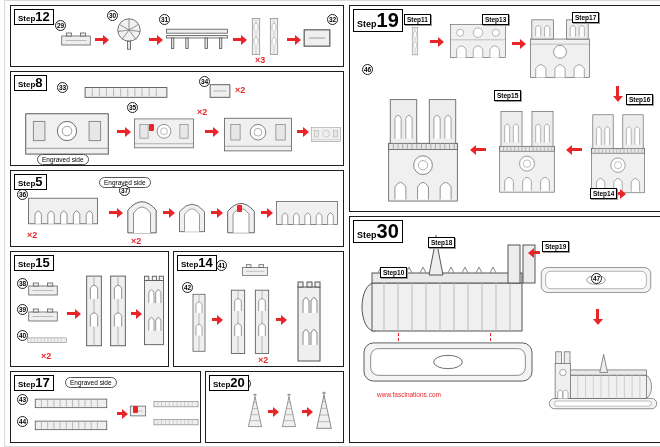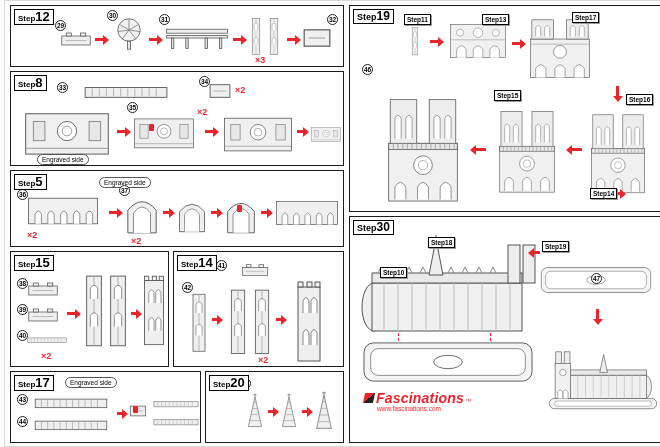--- a/index.html
+++ b/index.html
@@ -4,21 +4,21 @@
 <style>
   *{box-sizing:border-box;margin:0;padding:0}
   html,body{width:660px;height:447px;background:#fff;font-family:"Liberation Sans",sans-serif}
   .page{position:absolute;left:4px;top:0;width:660px;height:447px;background:#fdfdfd;overflow:hidden;border:1px solid #d8d8d8}
   .abs{position:absolute}
   .panel{position:absolute;background:#fff;border:1.5px solid #1c1c1c}
   .step-label{border:1.5px solid #000;background:#fff;padding:0 3px 1px 3px;display:flex;align-items:baseline;line-height:1;font-weight:bold;z-index:5}
   .step-label .pfx{font-size:8px}
   .step-label .num{font-size:13px}
   .step-label.big .pfx{font-size:9px}
-  .step-label.big .num{font-size:12px}
+  .step-label.big .num{font-size:20px}
   .part-badge{width:11px;height:11px;border:1px solid #222;border-radius:50%;background:#fff;font-size:6.5px;font-weight:bold;display:flex;align-items:center;justify-content:center;z-index:4}
   .mini-badge{border:1px solid #000;background:#fff;font-size:6.5px;font-weight:bold;line-height:9px;padding:0 2px;white-space:nowrap;z-index:6;box-shadow:1px 1px 0 #9a9a9a}
   .mult{color:#e8262a;font-weight:bold;font-size:9px;line-height:1;z-index:4}
   .engraved{border:1px solid #555;border-radius:7px;background:#fff;font-size:6.5px;line-height:9px;padding:0 4px;white-space:nowrap;z-index:4}
   .arrow{background:#e8262a;height:3px;z-index:3}
   .arrow::after{content:"";position:absolute;right:-6px;top:-3.5px;border-top:5px solid transparent;border-bottom:5px solid transparent;border-left:6px solid #e8262a}
   .arrow-l{background:#e8262a;height:3px;z-index:3}
   .arrow-l::before{content:"";position:absolute;left:-6px;top:-3.5px;border-top:5px solid transparent;border-bottom:5px solid transparent;border-right:6px solid #e8262a}
   .arrow-d{background:#e8262a;width:3px;z-index:3}
   .arrow-d::after{content:"";position:absolute;bottom:-6px;left:-3.5px;border-left:5px solid transparent;border-right:5px solid transparent;border-top:6px solid #e8262a}
@@ -429,22 +429,17 @@
       </svg>
     <svg class="part abs" style="left:190px;top:40px" width="112" height="46" viewBox="0 0 180 44">
         <use href="#g-base"></use>
       </svg>
     <div class="part-badge abs" style="left:241px;top:56px">47</div>
     <div class="arrow-d abs" style="left:246px;top:92px;height:10px"></div>
     <svg class="part abs" style="left:198px;top:106px" width="110" height="112" viewBox="0 0 170 100">
         <use href="#g-complete"></use>
       </svg>
     <div class="logo abs" style="left:14px;top:174px">
-      <div class="brandrow">
-        <span class="mark"></span>
-        <span class="brand">Fascinations</span>
-        <span class="tm">™</span>
-      </div>
       <div class="web">www.fascinations.com</div>
     </div>
   </div>
 
 </div>
 
 </body></html>

